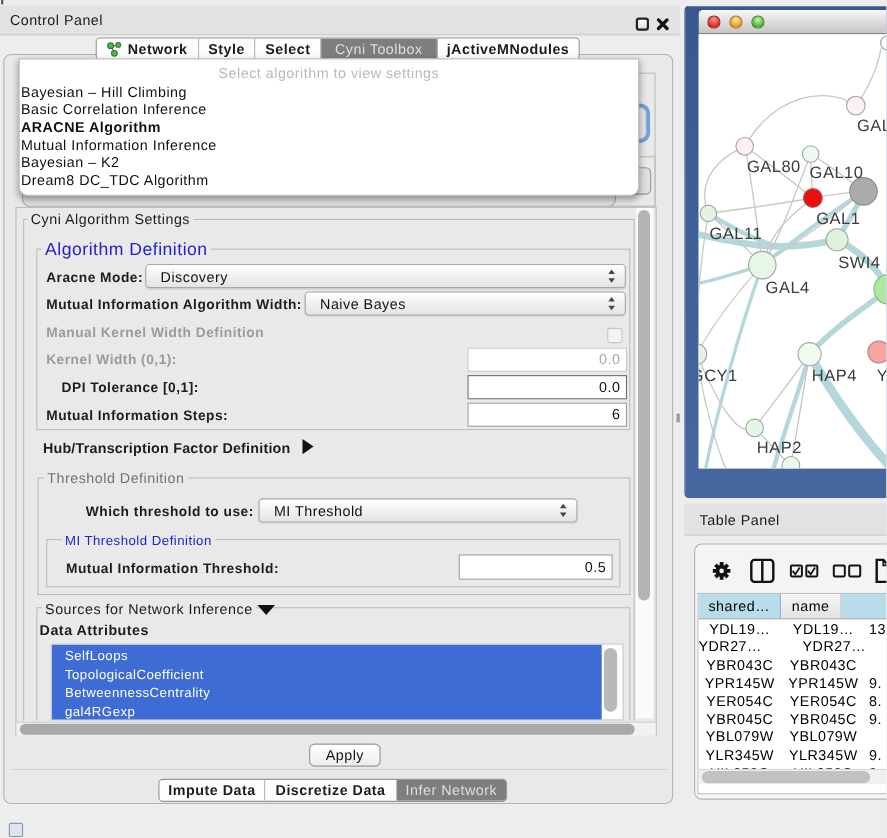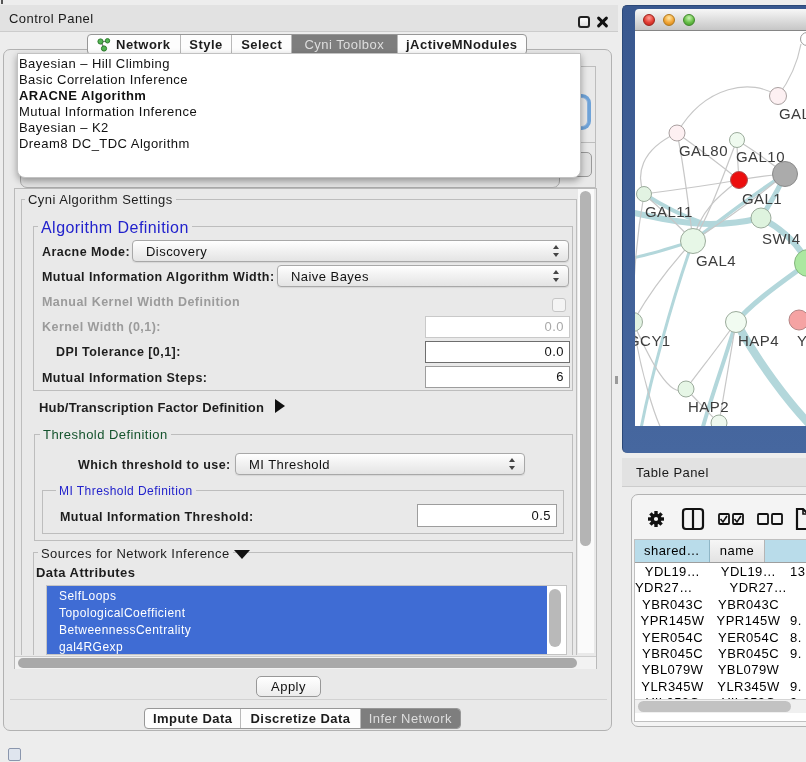--- a/index.html
+++ b/index.html
@@ -77,21 +77,21 @@
 <div class="abs lbl" style="left:56px;top:345px;">DPI Tolerance [0,1]:</div>
 <div class="field" style="left:425px;top:341px;width:145px;height:22px;border-color:#6e6e6e;line-height:20px;">0.0</div>
 
 <div class="abs lbl" style="left:42px;top:371px;">Mutual Information Steps:</div>
 <div class="field" style="left:425px;top:366px;width:145px;height:22px;line-height:20px;">6</div>
 
 <div class="abs lbl" style="left:39px;top:400px;font-size:13px;letter-spacing:0.2px;">Hub/Transcription Factor Definition</div>
 <div class="abs" style="left:275px;top:399px;width:0;height:0;border-top:7px solid transparent;border-bottom:7px solid transparent;border-left:10px solid #111;"></div>
 
 <div class="gbox" style="left:34px;top:434px;width:539px;height:107px;"></div>
-<div class="gtitle" style="left:40px;top:427px;color:#14532d;font-size:13px;">Threshold Definition</div>
+<div class="gtitle" style="left:40px;top:427px;color:#737373;font-size:13px;">Threshold Definition</div>
 
 <div class="abs lbl" style="left:78px;top:458px;">Which threshold to use:</div>
 <div class="combo" style="left:235px;top:453px;width:290px;height:22px;">
     <span class="ct">MI Threshold</span>
     <span class="spin"></span>
   </div>
 
 <div class="gbox" style="left:42px;top:490px;width:522px;height:44px;"></div>
 <div class="gtitle" style="left:56px;top:484px;color:#2222cc;font-size:12px;">MI Threshold Definition</div>
 <div class="abs lbl" style="left:60px;top:510px;">Mutual Information Threshold:</div>
@@ -107,21 +107,21 @@
     <div style="padding:2px 0 0 12px;line-height:17px;">SelfLoops<br>TopologicalCoefficient<br>BetweennessCentrality<br>gal4RGexp</div>
   </div>
   <div class="abs" style="left:502px;top:3px;width:12px;height:58px;background:#b9b9b9;border-radius:6px;"></div>
 </div>
 
 <div class="abs" style="left:15px;top:656px;width:581px;height:13px;background:#f2f2f2;border-top:1px solid #ccc;"></div>
 <div class="abs" style="left:18px;top:658px;width:559px;height:10px;background:#a9a9a9;border-radius:5px;"></div>
 
 <div class="abs" style="left:10px;top:699px;width:597px;height:1px;background:#d2d2d2;"></div>
 
-<div class="abs" style="left:256px;top:676px;width:65px;height:21px;background:linear-gradient(#ffffff,#ececec);border:1px solid #989898;border-radius:5px;text-align:center;font-size:13px;line-height:19px;color:#111;">Apply</div>
+<div class="abs" style="left:281px;top:676px;width:65px;height:21px;background:linear-gradient(#ffffff,#ececec);border:1px solid #989898;border-radius:5px;text-align:center;font-size:13px;line-height:19px;color:#111;">Apply</div>
 
 <div class="tabstrip" style="left:144px;top:708px;width:317px;">
   <div class="tb" style="width:97px;">Impute Data</div>
   <div class="tb" style="width:120px;">Discretize Data</div>
   <div class="tb sel" style="width:100px;font-weight:normal;">Infer Network</div>
 </div>
 
 <div class="tabstrip" style="left:87px;top:34px;width:440px;">
   <div class="tb" style="width:93px;">
     <svg width="14" height="14" viewBox="0 0 14 14" style="margin-right:5px;">
@@ -132,20 +132,21 @@
       <circle cx="7" cy="10.5" r="2.6" fill="#55b555" stroke="#2c7a2c"></circle>
     </svg>
     Network</div>
   <div class="tb" style="width:52px;">Style</div>
   <div class="tb" style="width:60px;">Select</div>
   <div class="tb sel" style="width:106px;font-weight:normal;">Cyni Toolbox</div>
   <div class="tb" style="width:129px;">jActiveMNodules</div>
 </div>
 
 <div class="abs" style="left:17px;top:53px;width:564px;height:125px;background:#fff;border:1px solid #c2c2c2;border-radius:0 0 8px 8px;box-shadow:0 3px 7px rgba(0,0,0,0.35);">
+  <div style="text-align:center;color:#b9b9b9;font-size:13px;margin-top:5px;">Select algorithm to view settings</div>
   <div style="font-size:13px;color:#111;line-height:16px;padding-left:1px;margin-top:2px;">
     Bayesian – Hill Climbing<br>
     Basic Correlation Inference<br>
     <span class="bold">ARACNE Algorithm</span><br>
     Mutual Information Inference<br>
     Bayesian – K2<br>
     Dream8 DC_TDC Algorithm
   </div>
 </div>
 

